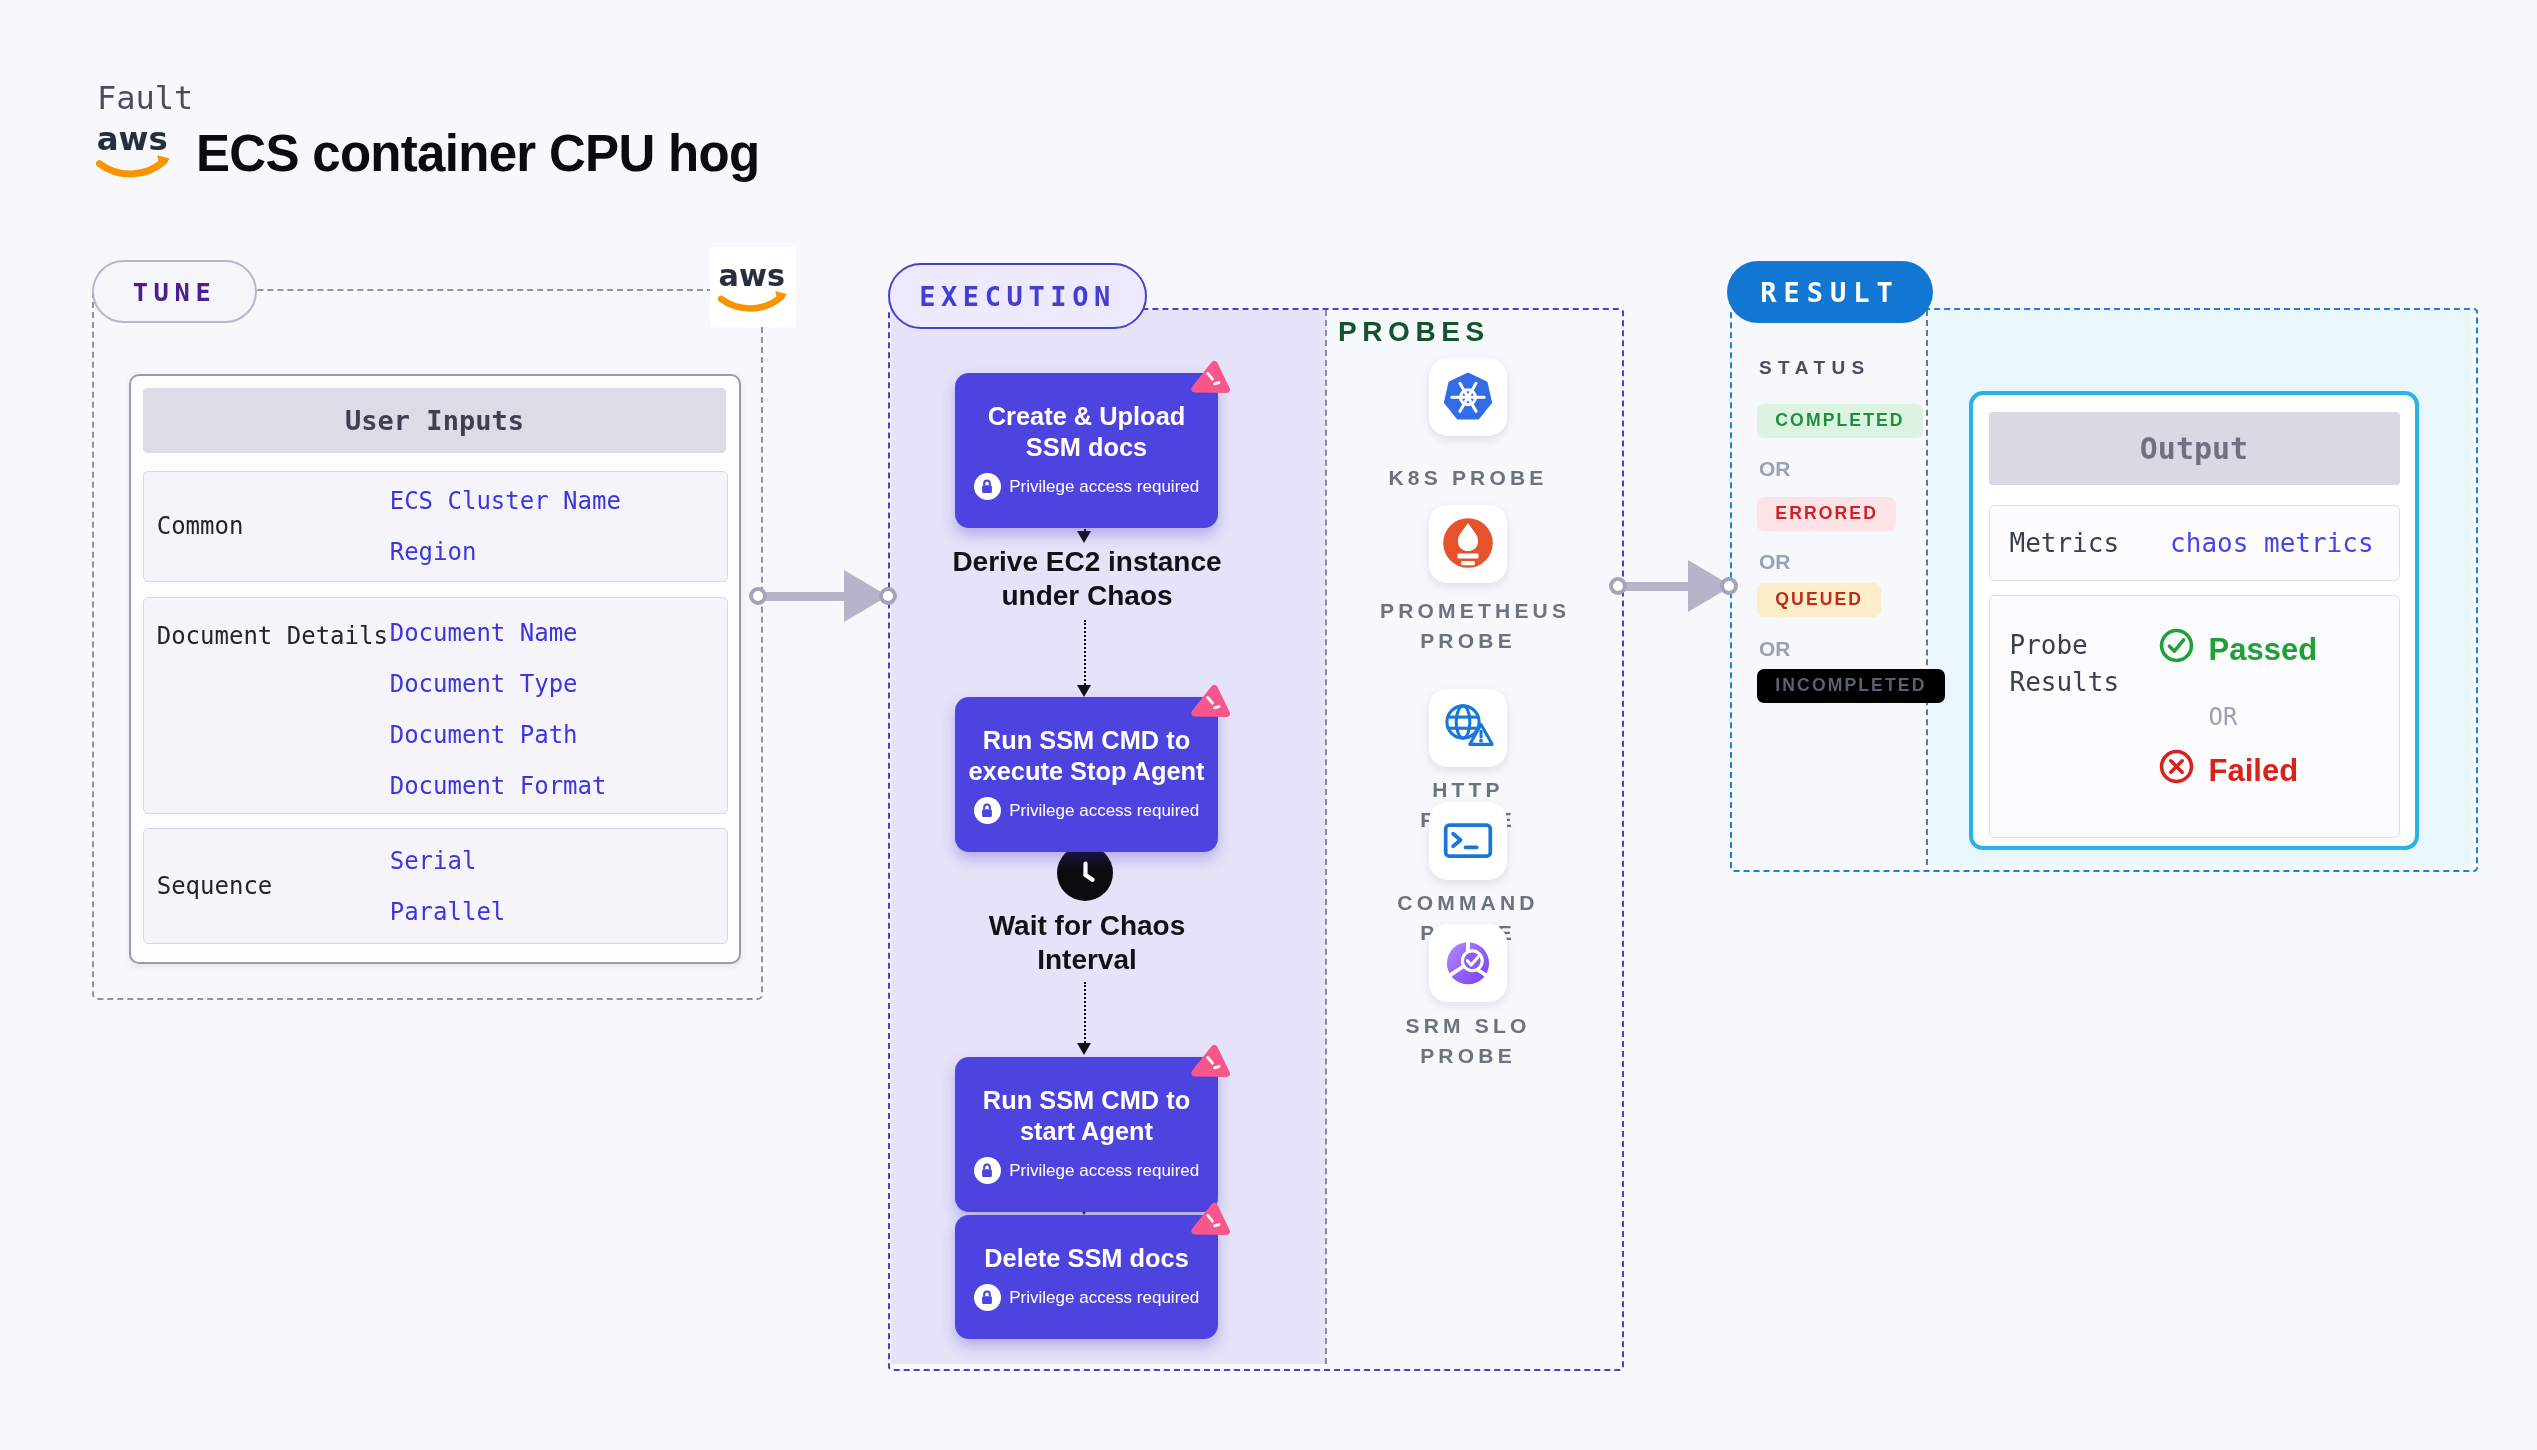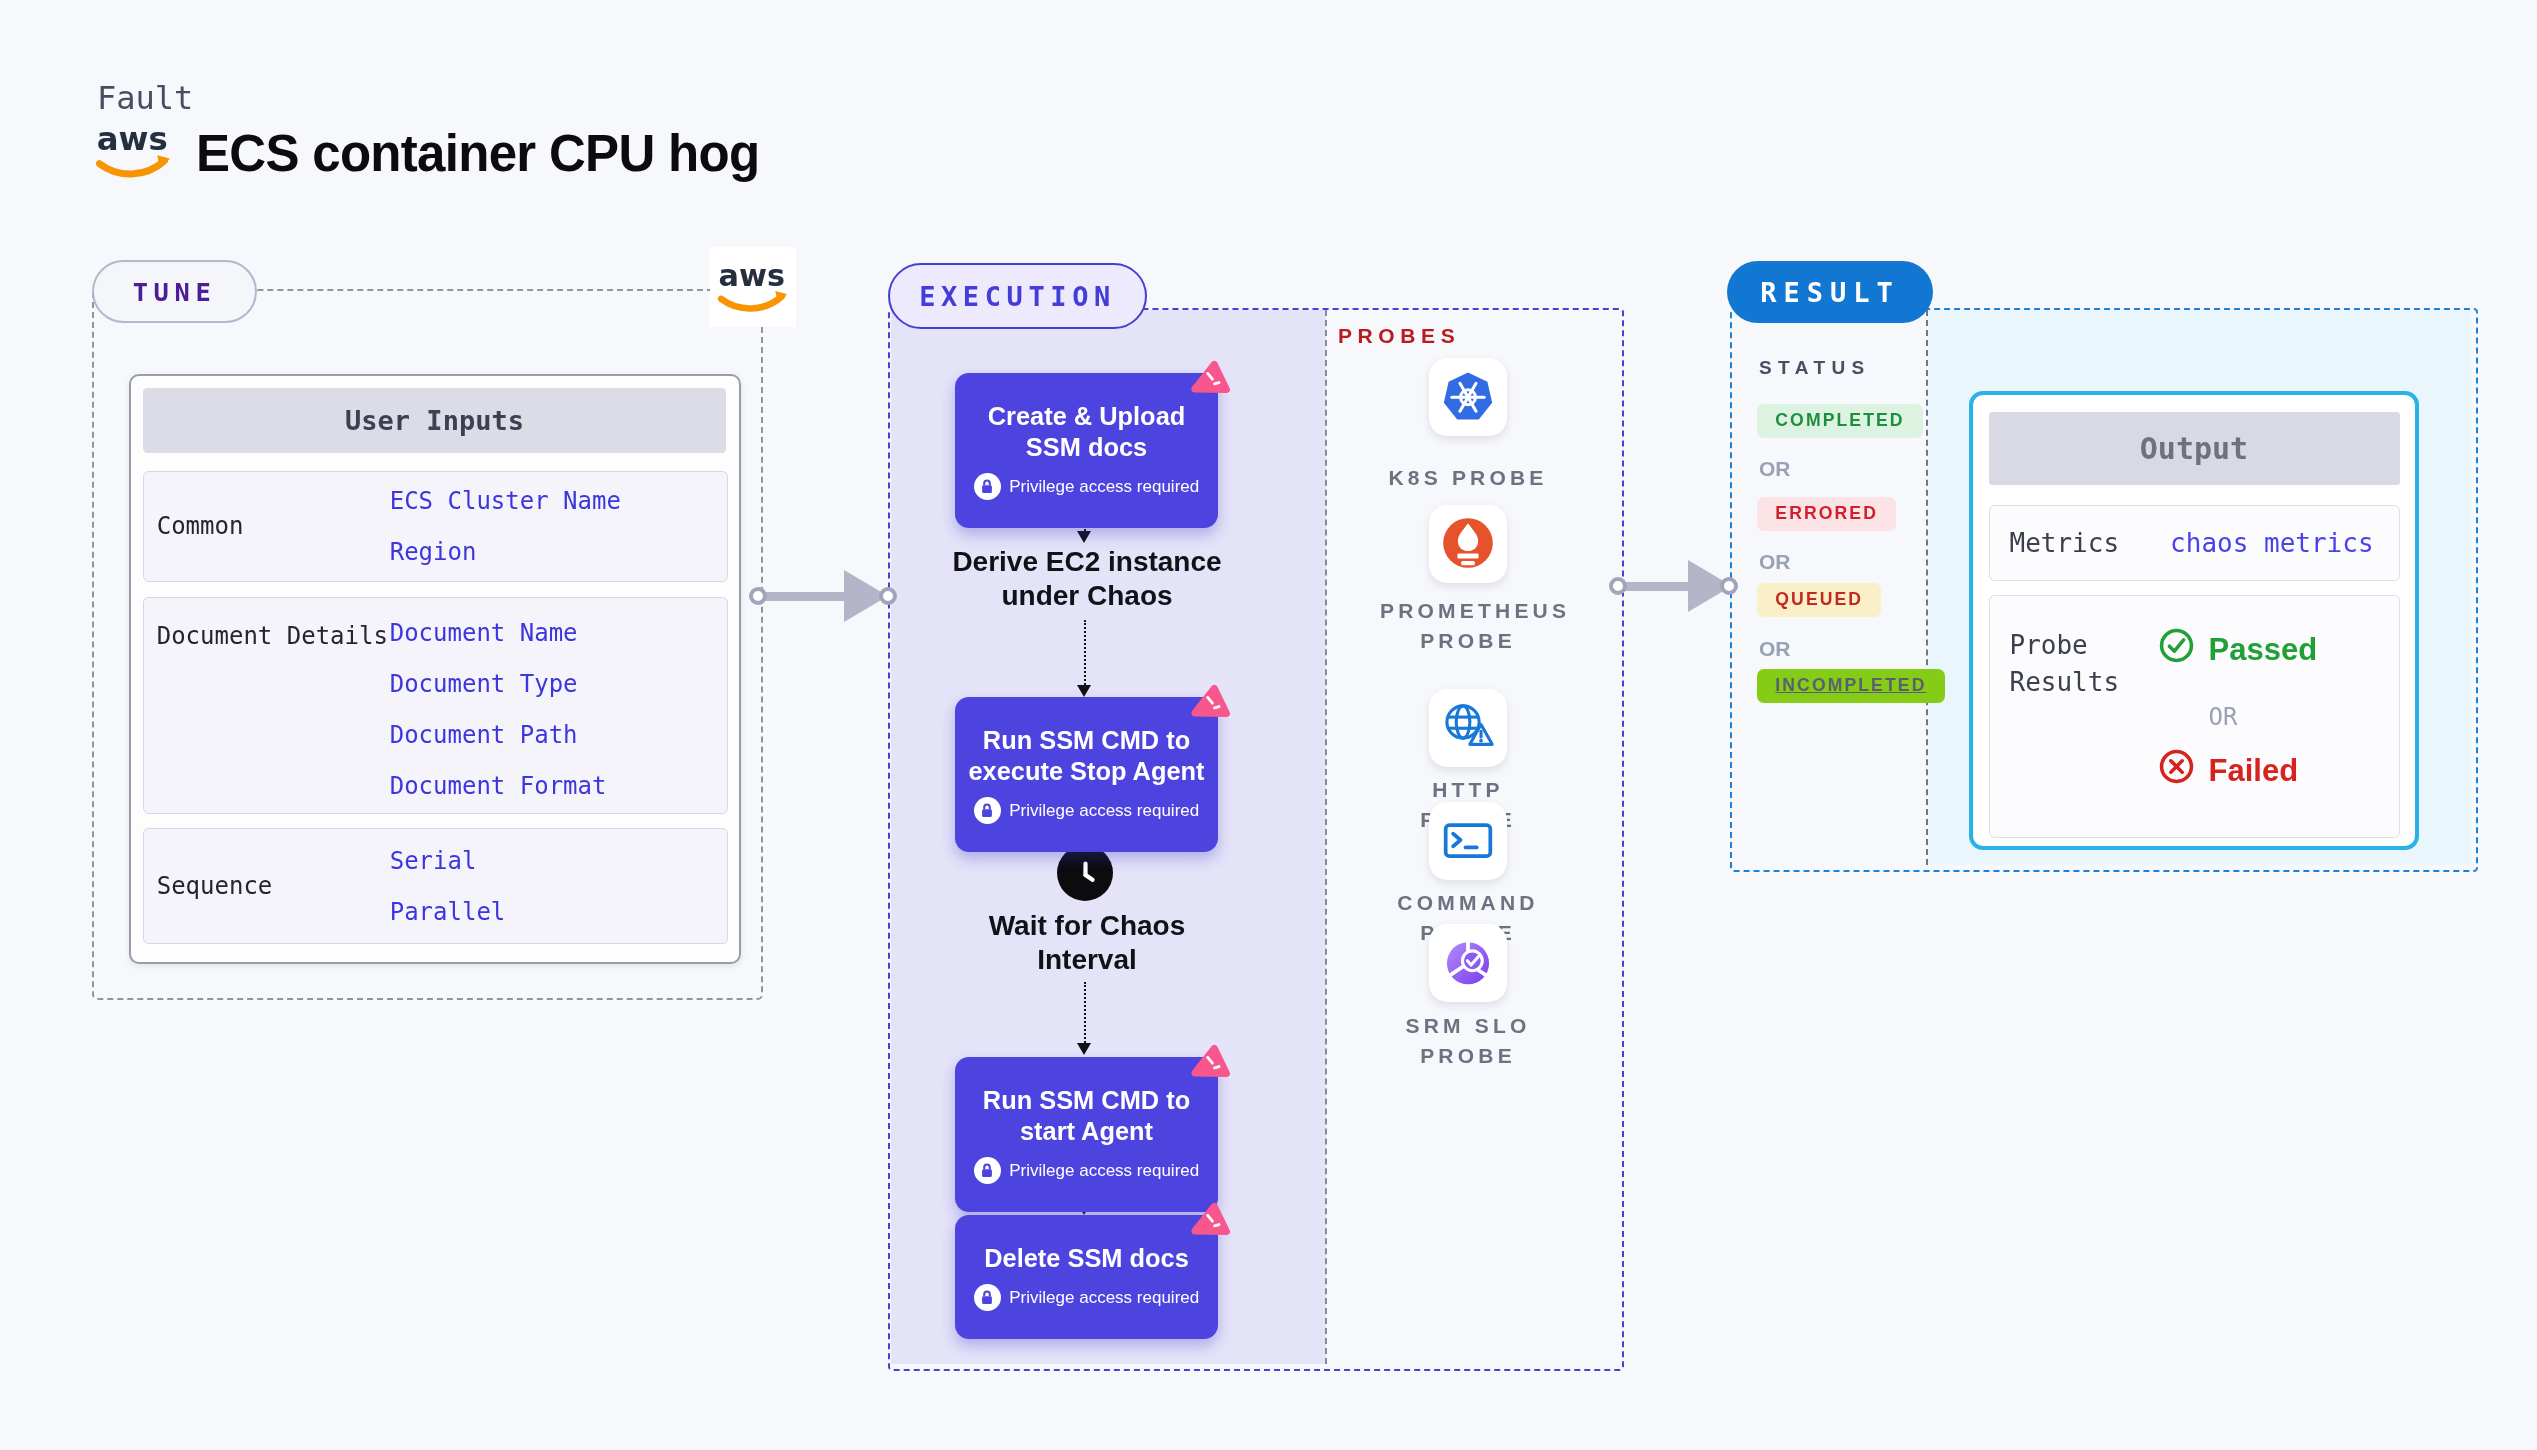--- a/index.html
+++ b/index.html
@@ -45,21 +45,21 @@
   .garrow-line{position:absolute;height:9.2px;background:#b5b5c9;z-index:4;}
   .garrow-tri{position:absolute;width:0;height:0;border-top:26px solid transparent;
               border-bottom:26px solid transparent;border-left:44px solid #b5b5c9;z-index:4;}
   .gdot{position:absolute;width:18.3px;height:18.3px;background:#fff;border:4.2px solid #a3a3ba;
         border-radius:50%;z-index:5;box-sizing:border-box;}
 
   
   .exec-box{left:888px;top:308px;width:732px;height:1059px;border:2.8px dashed #4741cf;border-radius:4.2px;}
   .exec-lavender{left:891px;top:310px;width:435px;height:1054px;background:#e4e3f8;}
   .probes-sep{left:1325px;top:310px;width:0;height:1054px;border-left:2.1px dashed #848b99;}
-  .probes-label{left:1338px;top:324px;font-size:21px;font-weight:bold;letter-spacing:5.6px;color:#b91c1c;}
+  .probes-label{left:1338px;top:316px;font-size:28px;font-weight:bold;letter-spacing:5.6px;color:#14532d;}
 
   .step-box{left:955px;width:263px;min-height:99px;background:#4d44df;border-radius:14px;
             box-shadow:0 7px 14px rgba(60,50,200,.30);display:flex;flex-direction:column;
             align-items:center;justify-content:center;gap:10px;padding:28px 0;box-sizing:border-box;z-index:3;}
   .step-title{color:#ffffff;font-size:25.4px;font-weight:bold;text-align:center;line-height:31px;
               width:237px;}
   .priv{display:flex;align-items:center;gap:8.5px;color:#ffffff;font-size:17px;}
   .lockcirc{width:27px;height:27px;background:#ffffff;border-radius:50%;
             display:flex;align-items:center;justify-content:center;}
   .pinwheel{position:absolute;top:-12.7px;right:-14px;width:41px;height:41px;transform:rotate(10deg);}
@@ -82,21 +82,21 @@
   
   .result-box{left:1730px;top:308px;width:744px;height:560px;border:2.8px dashed #1b80d8;border-radius:4.2px;}
   .result-cyan{left:1928px;top:310px;width:543px;height:555px;background:#e9f6fc;}
   .result-sep{left:1926px;top:310px;width:0;height:555px;border-left:2.1px dashed #6e7687;}
   .status-label{left:1759px;top:357px;font-size:19px;font-weight:bold;letter-spacing:6.4px;color:#494f62;}
   .badge{position:absolute;left:1757px;padding:6.4px 18.3px;border-radius:7px;font-size:17.6px;
          font-weight:bold;letter-spacing:2.1px;white-space:nowrap;z-index:2;}
   .badge-completed{background:#ddf3e1;color:#1e8e3e;}
   .badge-errored{background:#fbe3e6;color:#d21f2c;}
   .badge-queued{background:#faefc8;color:#c3291c;}
-  .badge-incompleted{background:#84cc16;color:#5a6070;text-decoration:underline;}
+  .badge-incompleted{background:#000000;color:#5a6070;}
   .or-status{position:absolute;left:1759px;font-size:21px;font-weight:bold;color:#99a1b6;z-index:2;}
 
   .output-card{left:1969px;top:391px;width:450px;height:459px;background:#ffffff;
                border:4.2px solid #2ab2e8;border-radius:14px;box-sizing:border-box;z-index:2;}
   .output-header{position:absolute;left:15.5px;top:17px;width:411px;height:73px;background:#d8d9e3;
                  border-radius:3.5px;display:flex;align-items:center;justify-content:center;
                  font-size:30px;font-weight:bold;color:#6e7280;}
   .output-row{position:absolute;left:15.5px;width:411px;background:#fcfcfe;border:1.4px solid #dcdfe8;
               border-radius:5.6px;box-sizing:border-box;}
   .row-metrics{top:110px;height:76px;display:flex;align-items:center;}

